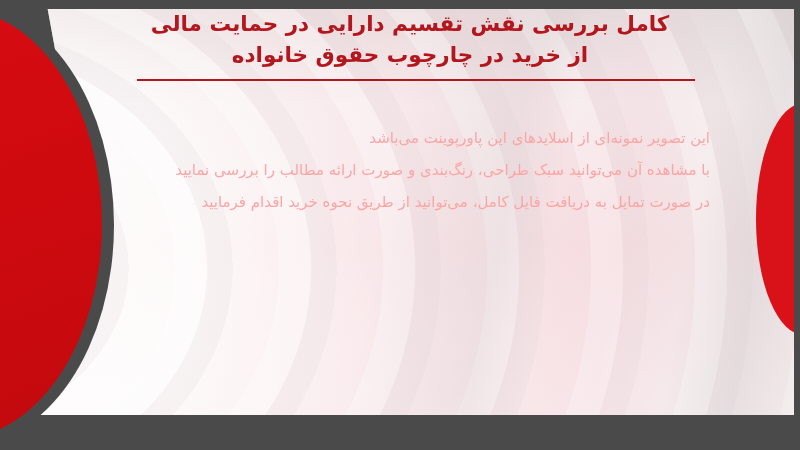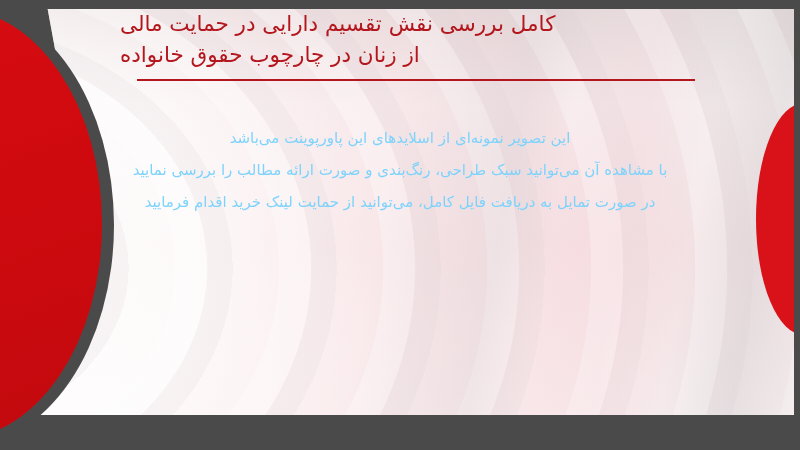--- a/index.html
+++ b/index.html
@@ -109,44 +109,43 @@
     border-radius:50%;
     background:#d9121a;
     z-index:40;
   }
 
   
   .title{
     position:absolute;
     left:120px;top:8px;width:580px;
     z-index:50;
-    text-align:left;
+    text-align:center;
     color:#b3161c;
     font-size:21.5px;
     line-height:31px;
-    font-weight:400;
+    font-weight:700;
     direction:rtl;
     white-space:nowrap;
   }
   .title-line{display:block;}
 
   .title-rule{
     position:absolute;
     left:137px;top:79px;
     width:558px;height:2px;
     background:#b3161c;
     z-index:50;
   }
 
   .body{
     position:absolute;
     left:90px;top:122px;width:620px;
     z-index:50;
-    text-align:center;
-    color:#7dd3fc;
+    color:#fca5a5;
     font-size:15px;
     line-height:32px;
     direction:rtl;
     white-space:nowrap;
   }
   .body-line{display:block;}
 </style>
 </head>
 <body>
 
@@ -162,23 +161,23 @@
   <div class="lens-outline"></div>
   <div class="lens"></div>
 
   <div class="right-disc"></div>
 
   <div class="frame-top"></div>
   <div class="frame-right"></div>
 
   <div class="title">
     <span class="title-line">کامل بررسی نقش تقسیم دارایی در حمایت مالی</span>
-    <span class="title-line">از زنان در چارچوب حقوق خانواده</span>
+    <span class="title-line">از خرید در چارچوب حقوق خانواده</span>
   </div>
   <div class="title-rule"></div>
 
   <div class="body">
     <span class="body-line">این تصویر نمونه‌ای از اسلایدهای این پاورپوینت می‌باشد</span>
     <span class="body-line">با مشاهده آن می‌توانید سبک طراحی، رنگ‌بندی و صورت ارائه مطالب را بررسی نمایید</span>
-    <span class="body-line">در صورت تمایل به دریافت فایل کامل، می‌توانید از حمایت لینک خرید اقدام فرمایید</span>
+    <span class="body-line">در صورت تمایل به دریافت فایل کامل، می‌توانید از طریق نحوه خرید اقدام فرمایید</span>
   </div>
 
 </div>
 
 </body></html>

